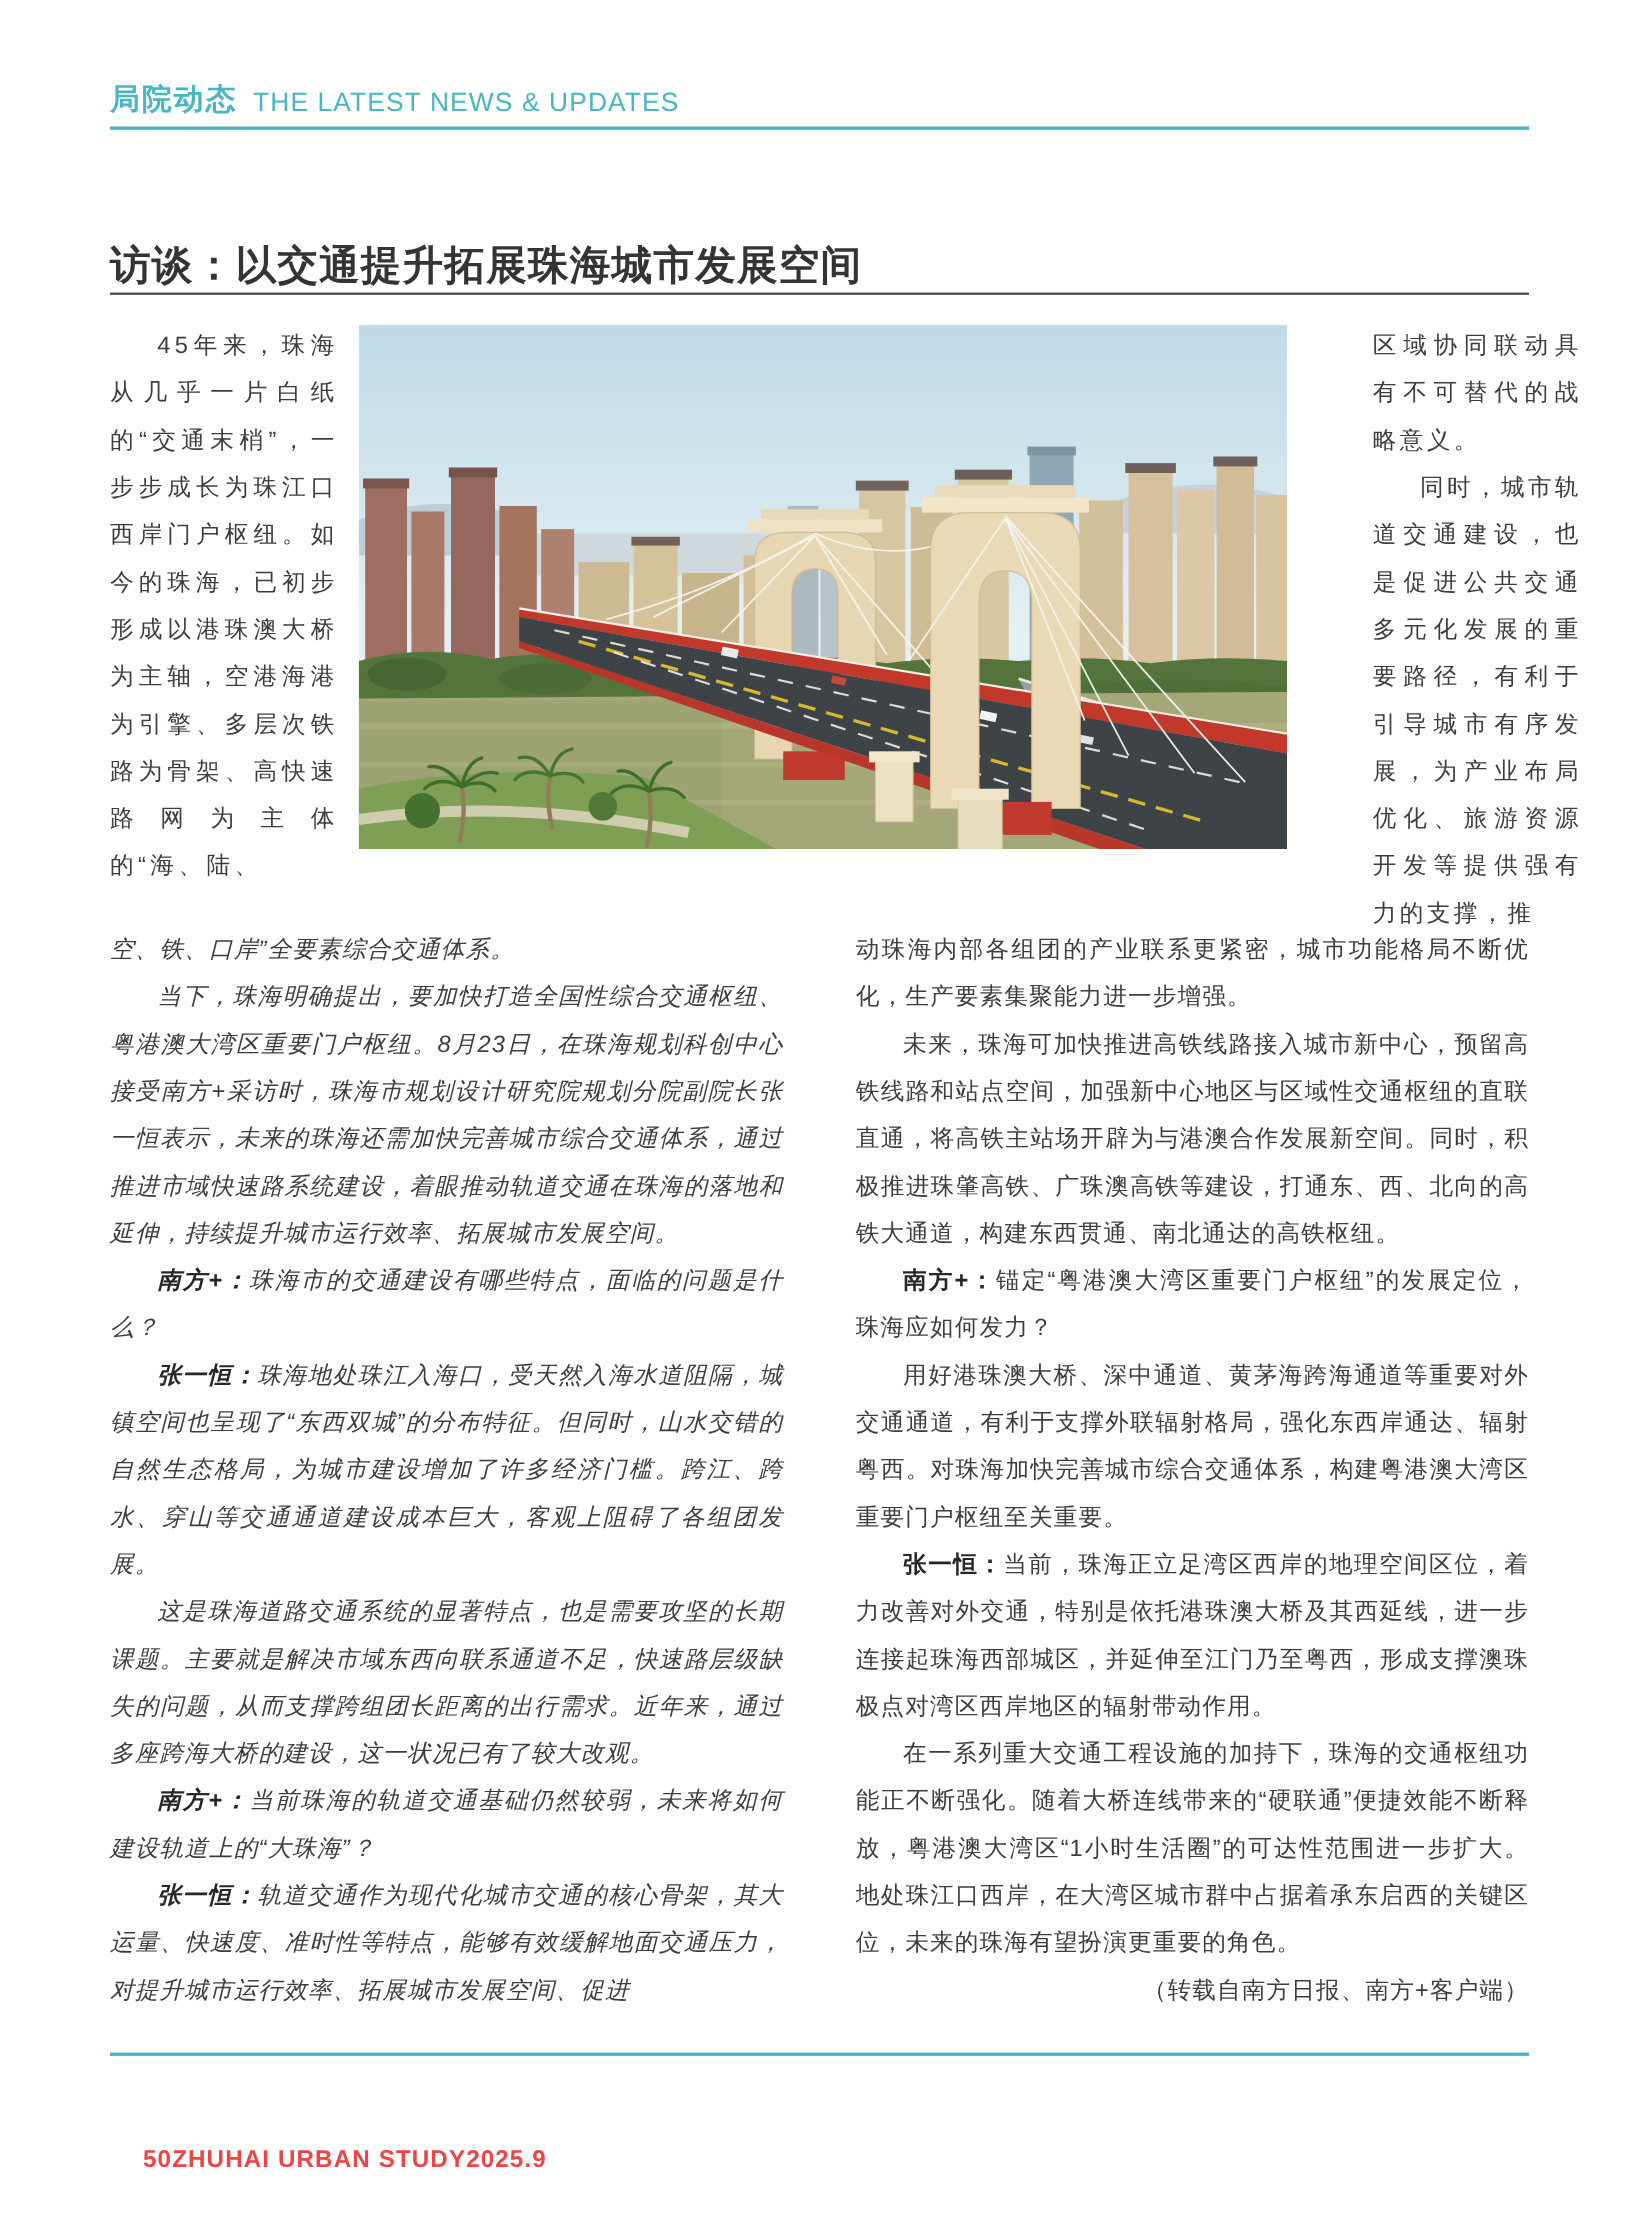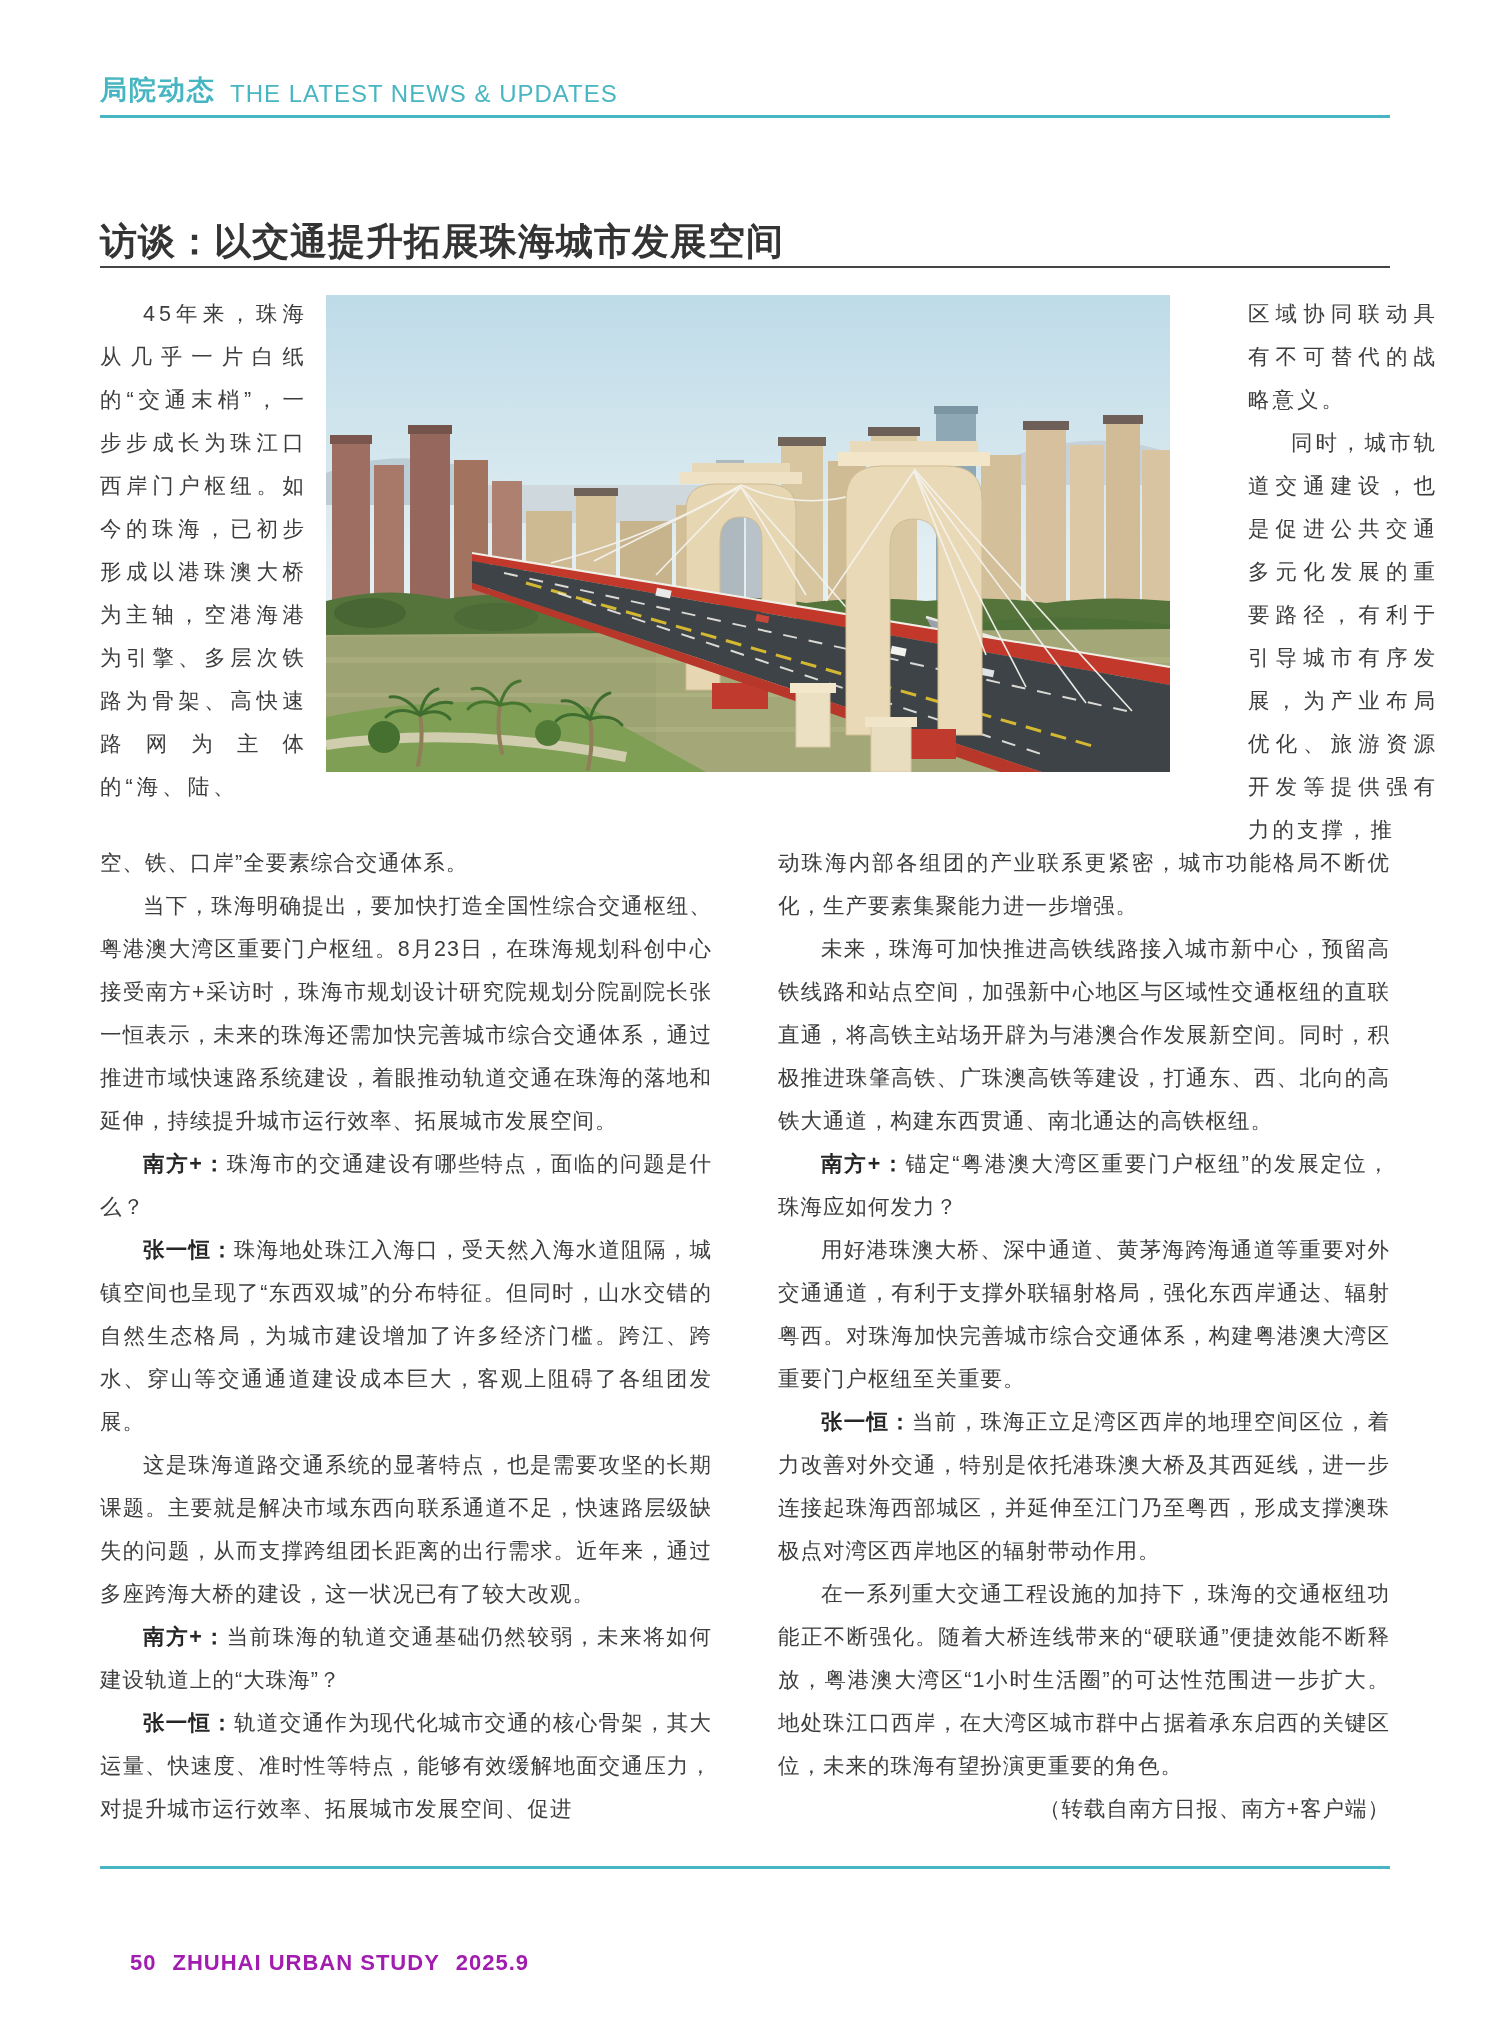--- a/index.html
+++ b/index.html
@@ -18,26 +18,26 @@
   .photo{position:absolute;left:326px;top:295px;width:844px;height:477px;overflow:hidden;}
   .photo svg{display:block;width:100%;height:100%;}
   
   .col{position:absolute;font-size:21.5px;line-height:43px;text-align:justify;color:#3d3d3d;}
   .col p{margin:0;text-indent:2em;}
   .col p.cont{text-indent:0;}
   .col p.credit{text-indent:0;text-align:right;}
   .lbl{font-weight:700;color:#262626;}
   .narrow-l{left:100px;top:293px;width:208px;letter-spacing:4px;}
   .narrow-r{left:1248px;top:293px;width:190px;letter-spacing:3px;}
-  .wide-l{left:100px;top:842px;width:612px;letter-spacing:1px;}
+  .wide-l{left:100px;top:842px;width:612px;letter-spacing:1px;font-style:italic;}
   .wide-r{left:778px;top:842px;width:612px;letter-spacing:1px;}
   
   .bottom-rule{position:absolute;left:100px;top:1866px;width:1290px;height:3px;background:#48b6c2;}
-  .footer{position:absolute;left:130px;top:1950px;font-size:22px;font-weight:700;color:#a21caf;
-          letter-spacing:1px;display:flex;gap:16px;align-items:baseline;}
+  .footer{position:absolute;left:130px;top:1950px;font-size:22px;font-weight:700;color:#ef4444;
+          letter-spacing:1px;display:flex;align-items:baseline;}
 </style>
 </head>
 <body>
 
 <div class="page">
 
   <div class="hdr">
     <span class="hdr-cn">局院动态</span>
     <span class="hdr-en">THE LATEST NEWS &amp; UPDATES</span>
   </div>

